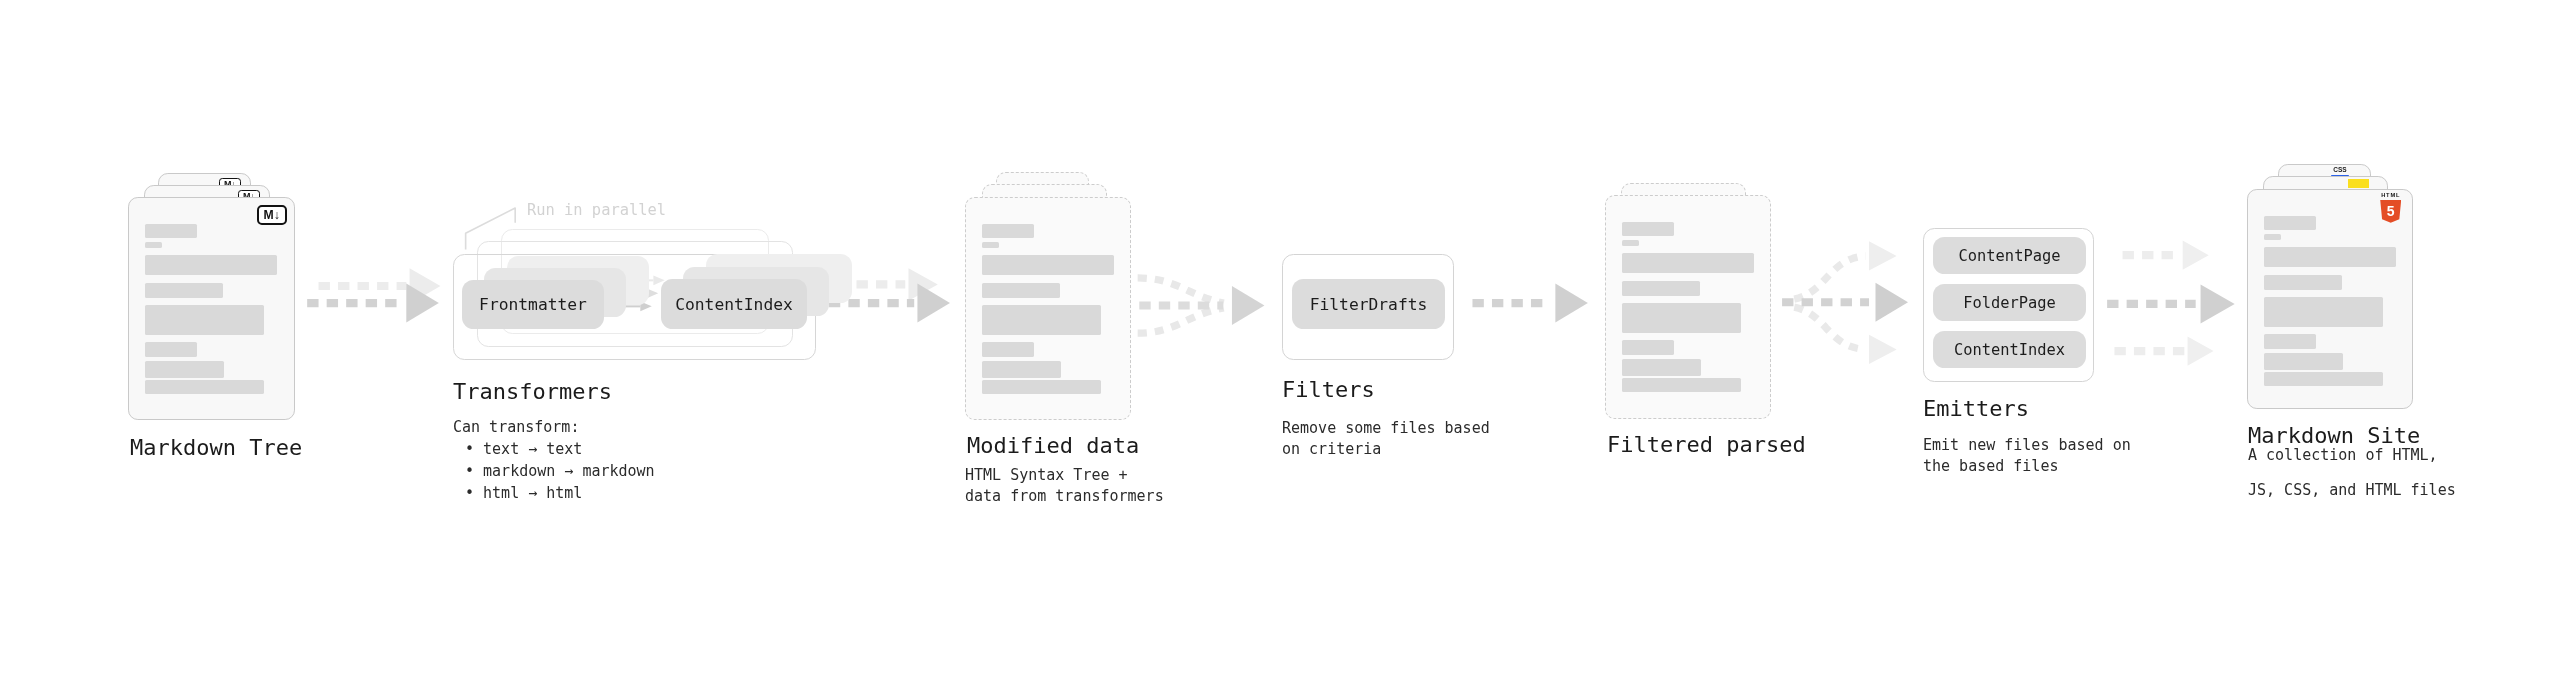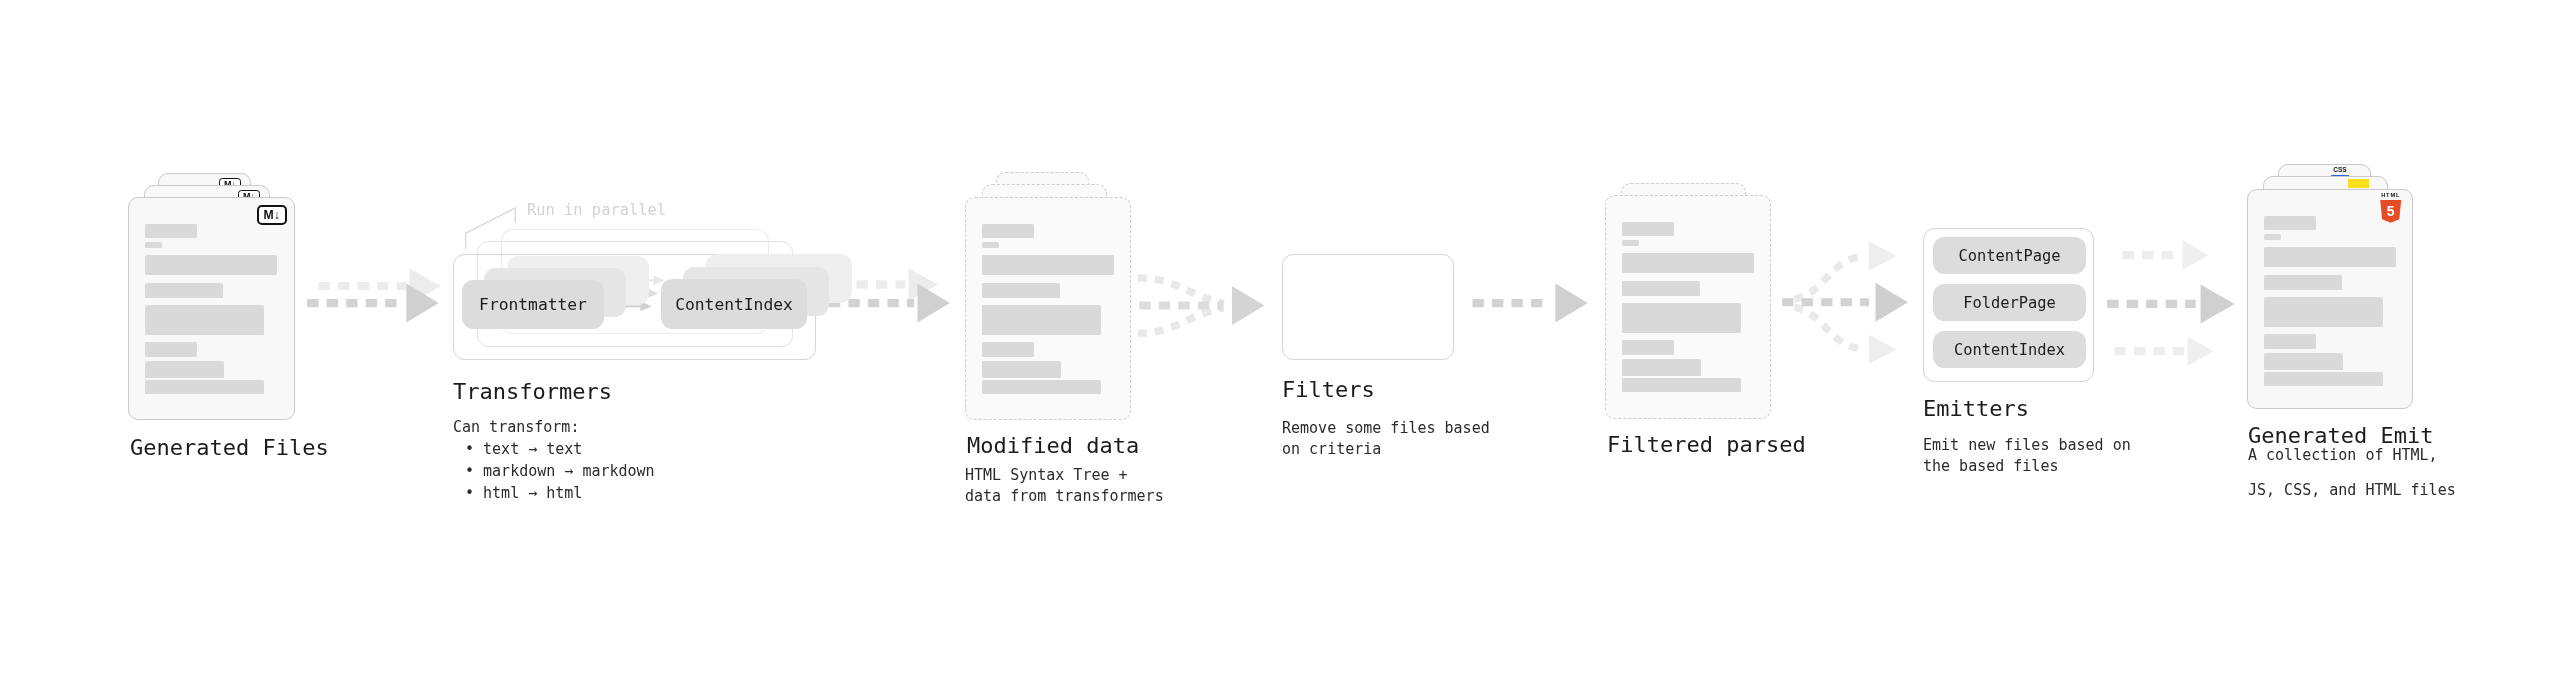--- a/index.html
+++ b/index.html
@@ -127,21 +127,21 @@
         <div class="bar" style="left: 16.3px; top: 26px; width: 52px; height: 14px;"></div>
         <div class="bar" style="left: 16.3px; top: 44px; width: 17px; height: 5.7px;"></div>
         <div class="bar" style="left: 16.3px; top: 57px; width: 132px; height: 19.5px;"></div>
         <div class="bar" style="left: 16.3px; top: 85px; width: 78px; height: 15.4px;"></div>
         <div class="bar" style="left: 16.3px; top: 107px; width: 119px; height: 30px;"></div>
         <div class="bar" style="left: 16.3px; top: 144px; width: 52px; height: 15.4px;"></div>
         <div class="bar" style="left: 16.3px; top: 163px; width: 79px; height: 17px;"></div>
         <div class="bar" style="left: 16.3px; top: 182px; width: 119px; height: 14px;"></div>
       </div>
     </div>
-  <div class="h1" style="left:130px;top:435px">Generated Files</div>
+  <div class="h1" style="left:130px;top:435px">Markdown Tree</div>
 
   <div class="note" style="left:527px;top:201px">Run in parallel</div>
   <div class="tbox g2" style="left:501px;top:229px;width:268px;height:105px"></div>
   <div class="tbox g1" style="left:477px;top:241px;width:316px;height:106px"></div>
   <div class="tbox" style="left:453px;top:254px;width:363px;height:106px"></div>
 
   <div class="pill g2" style="left:507px;top:256px;width:142px;height:49px"></div>
   <div class="pill g2" style="left:706px;top:254px;width:146px;height:49px"></div>
   <div class="pill g1" style="left:484px;top:268px;width:142px;height:49px"></div>
   <div class="pill g1" style="left:683px;top:267px;width:146px;height:49px"></div>
@@ -166,20 +166,21 @@
         <div class="bar" style="left: 16.3px; top: 144px; width: 52px; height: 15.4px;"></div>
         <div class="bar" style="left: 16.3px; top: 163px; width: 79px; height: 17px;"></div>
         <div class="bar" style="left: 16.3px; top: 182px; width: 119px; height: 14px;"></div>
       </div>
     </div>
   <div class="h1" style="left:967px;top:433px">Modified data</div>
   <div class="body" style="left:965px;top:464px">HTML Syntax Tree +</div>
   <div class="body" style="left:965px;top:485px">data from transformers</div>
 
   <div class="cbox" style="left:1282px;top:254px;width:172px;height:106px"></div>
+  <div class="pill" style="left:1292px;top:279px;width:153px;height:50px">FilterDrafts</div>
   <div class="h1" style="left:1282px;top:377px">Filters</div>
   <div class="body" style="left:1282px;top:417px">Remove some files based</div>
   <div class="body" style="left:1282px;top:438px">on criteria</div>
 
   <div id="stack-filtered">
       <div class="doc dashed" style="left: 1621px; top: 183px; width: 125px; height: 224px;"></div>
       <div class="doc dashed" style="left: 1605px; top: 195px; width: 166px; height: 224px;">
         <div class="bar" style="left: 16.3px; top: 26px; width: 52px; height: 14px;"></div>
         <div class="bar" style="left: 16.3px; top: 44px; width: 17px; height: 5.7px;"></div>
         <div class="bar" style="left: 16.3px; top: 57px; width: 132px; height: 19.5px;"></div>
@@ -218,17 +219,17 @@
         <div class="bar" style="left: 16.3px; top: 26px; width: 52px; height: 14px;"></div>
         <div class="bar" style="left: 16.3px; top: 44px; width: 17px; height: 5.7px;"></div>
         <div class="bar" style="left: 16.3px; top: 57px; width: 132px; height: 19.5px;"></div>
         <div class="bar" style="left: 16.3px; top: 85px; width: 78px; height: 15.4px;"></div>
         <div class="bar" style="left: 16.3px; top: 107px; width: 119px; height: 30px;"></div>
         <div class="bar" style="left: 16.3px; top: 144px; width: 52px; height: 15.4px;"></div>
         <div class="bar" style="left: 16.3px; top: 163px; width: 79px; height: 17px;"></div>
         <div class="bar" style="left: 16.3px; top: 182px; width: 119px; height: 14px;"></div>
       </div>
     </div>
-  <div class="h1" style="left:2248px;top:423px">Generated Emit</div>
+  <div class="h1" style="left:2248px;top:423px">Markdown Site</div>
   <div class="body" style="left:2248px;top:444px">A collection of HTML,</div>
   <div class="body" style="left:2248px;top:479px">JS, CSS, and HTML files</div>
 </div>
 
 
 </body></html>

